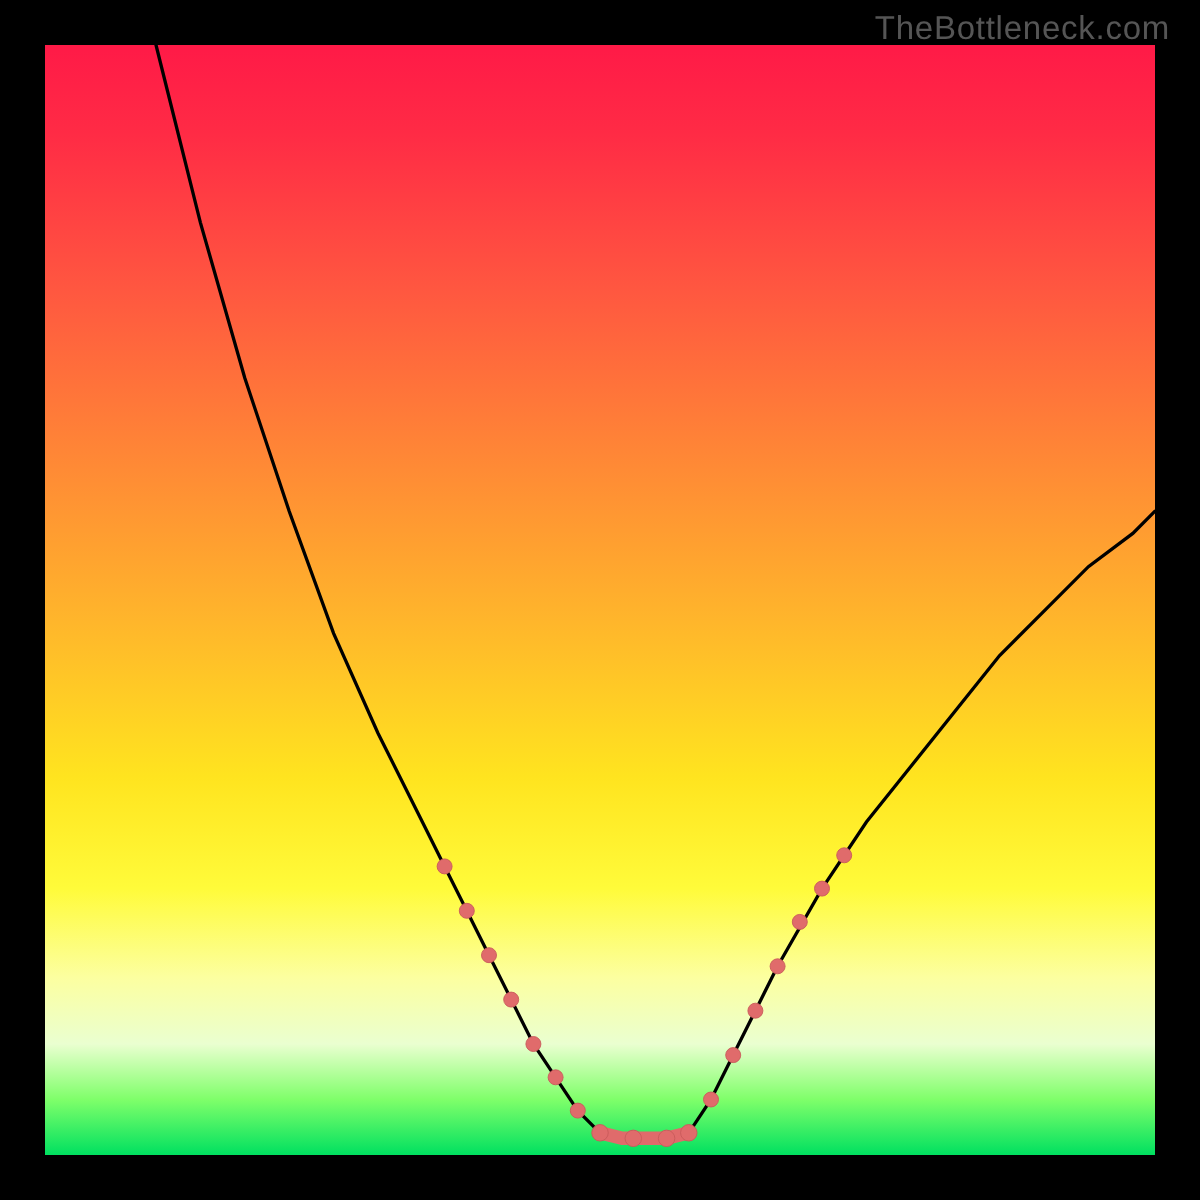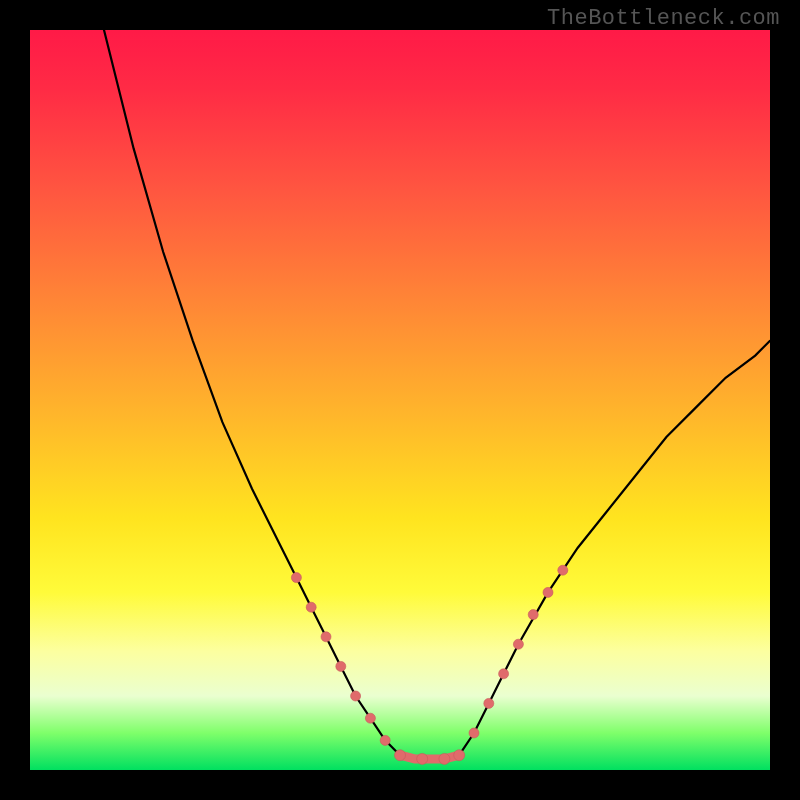--- a/index.html
+++ b/index.html
@@ -39,21 +39,20 @@
       #00e060 100%
     );
   }
   .attribution {
     position: absolute;
     top: 6px;
     right: 20px;
     color: #555;
     font-size: 22px;
     letter-spacing: 0.5px;
-    font-family: Liberation Mono, monospace;
   }
   svg.overlay {
     position: absolute;
     left: 0;
     top: 0;
     width: 740px;
     height: 740px;
     overflow: visible;
   }
   .curve {

